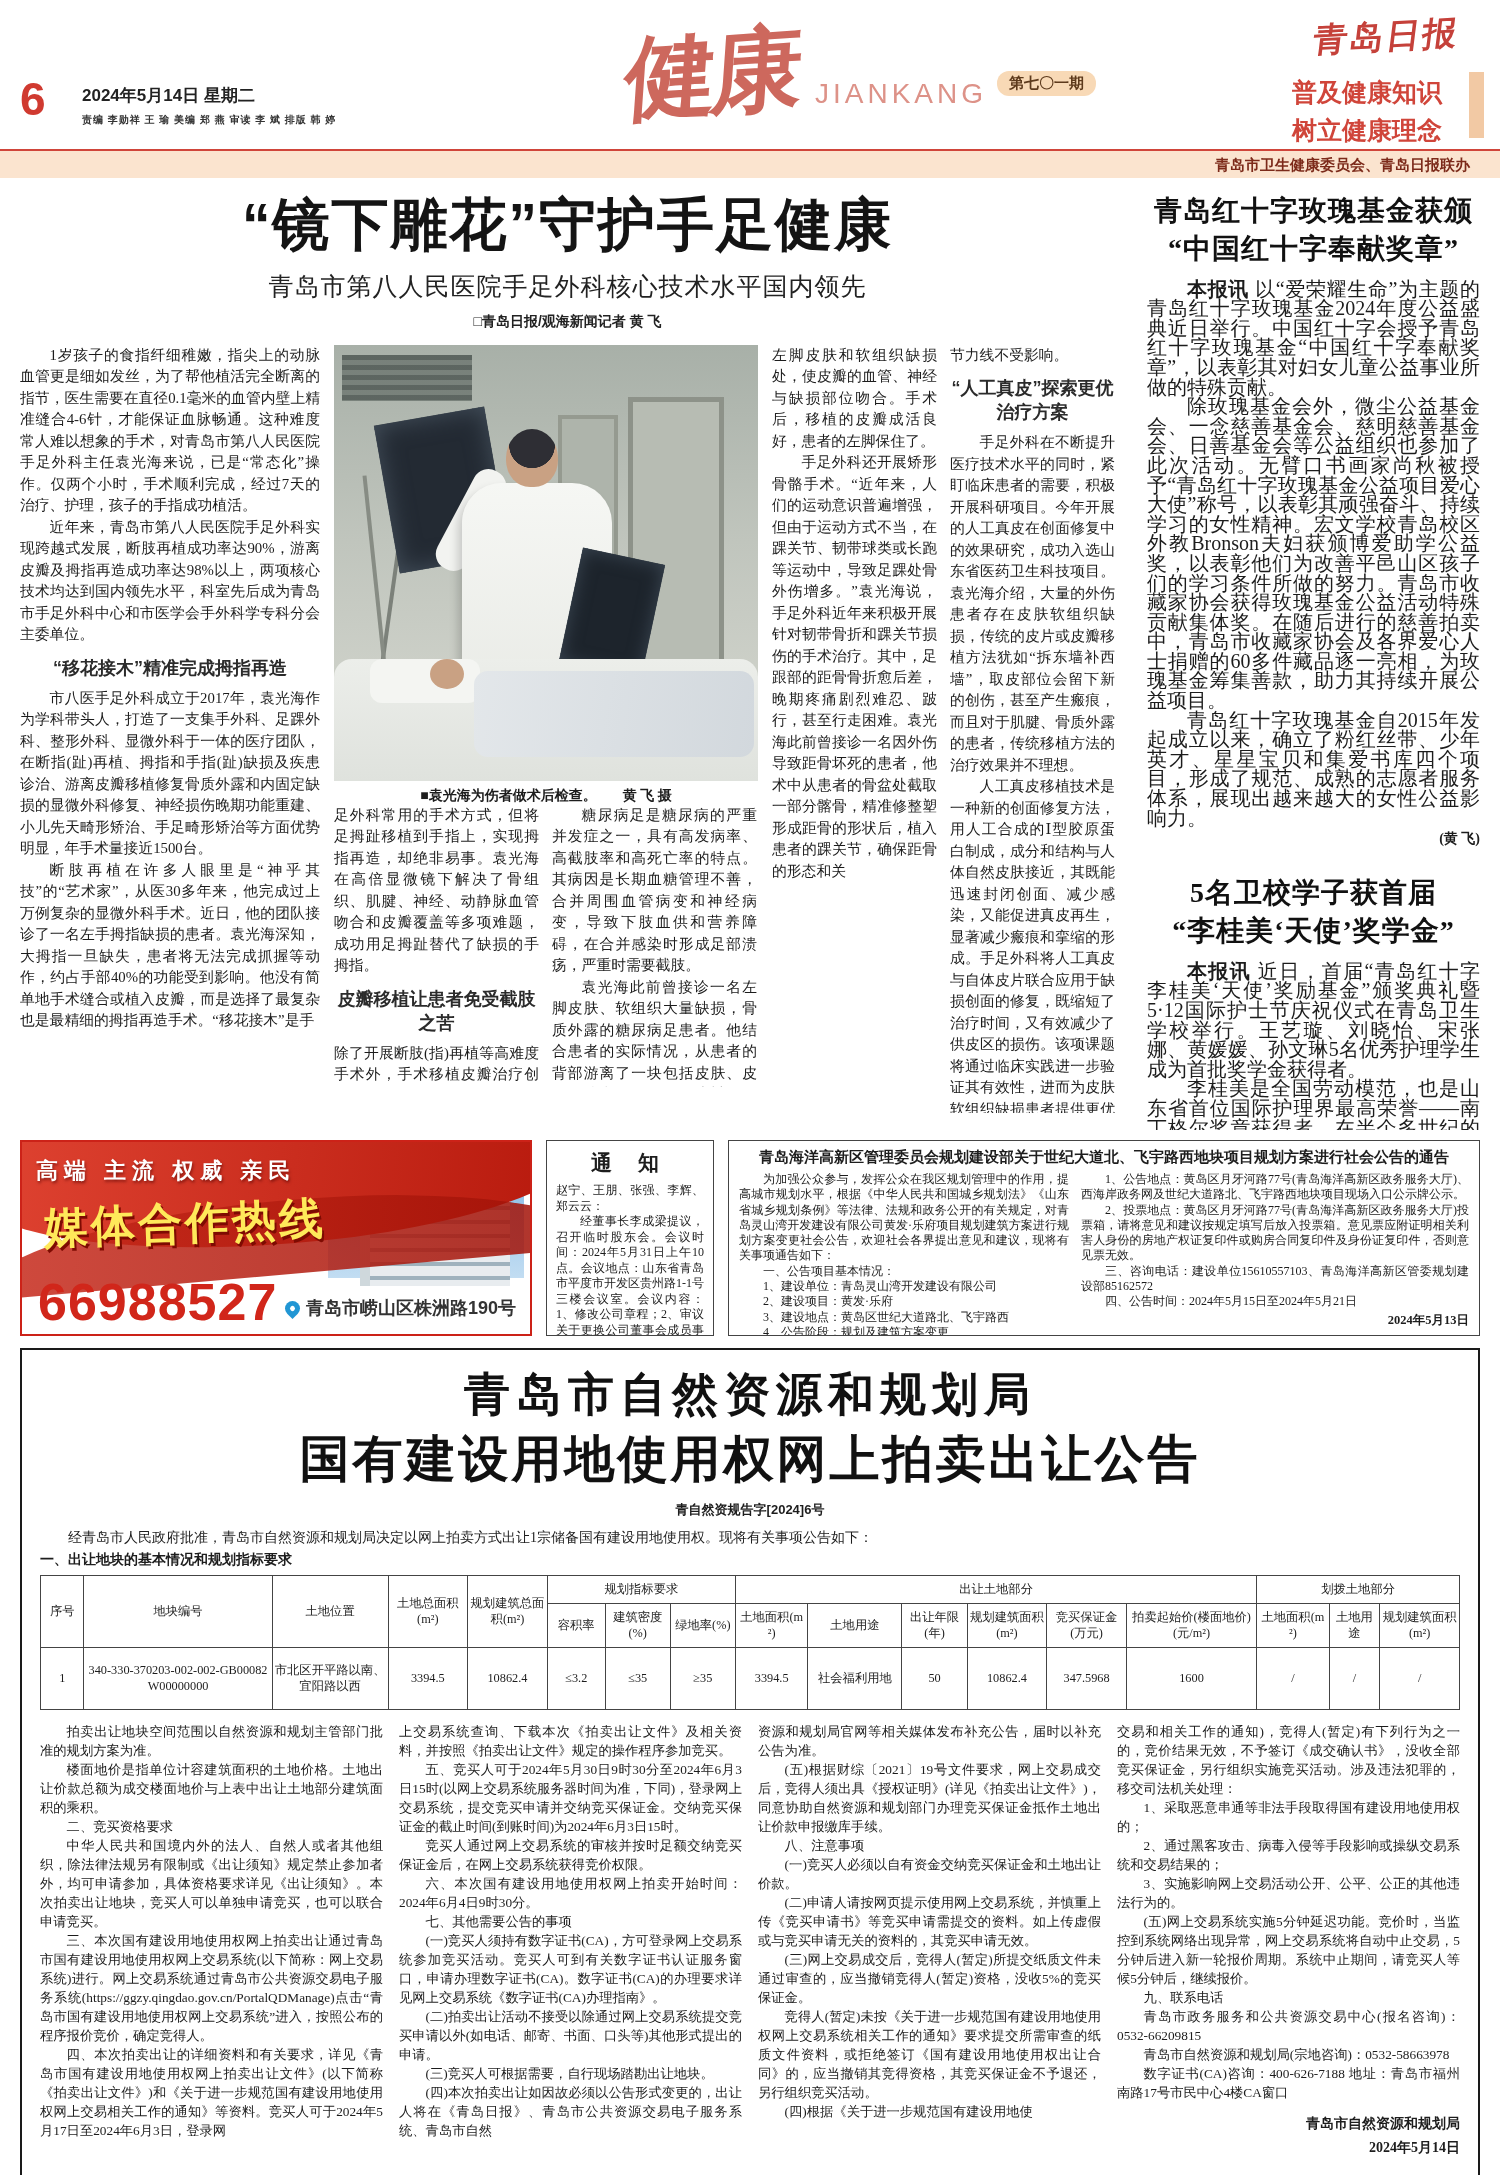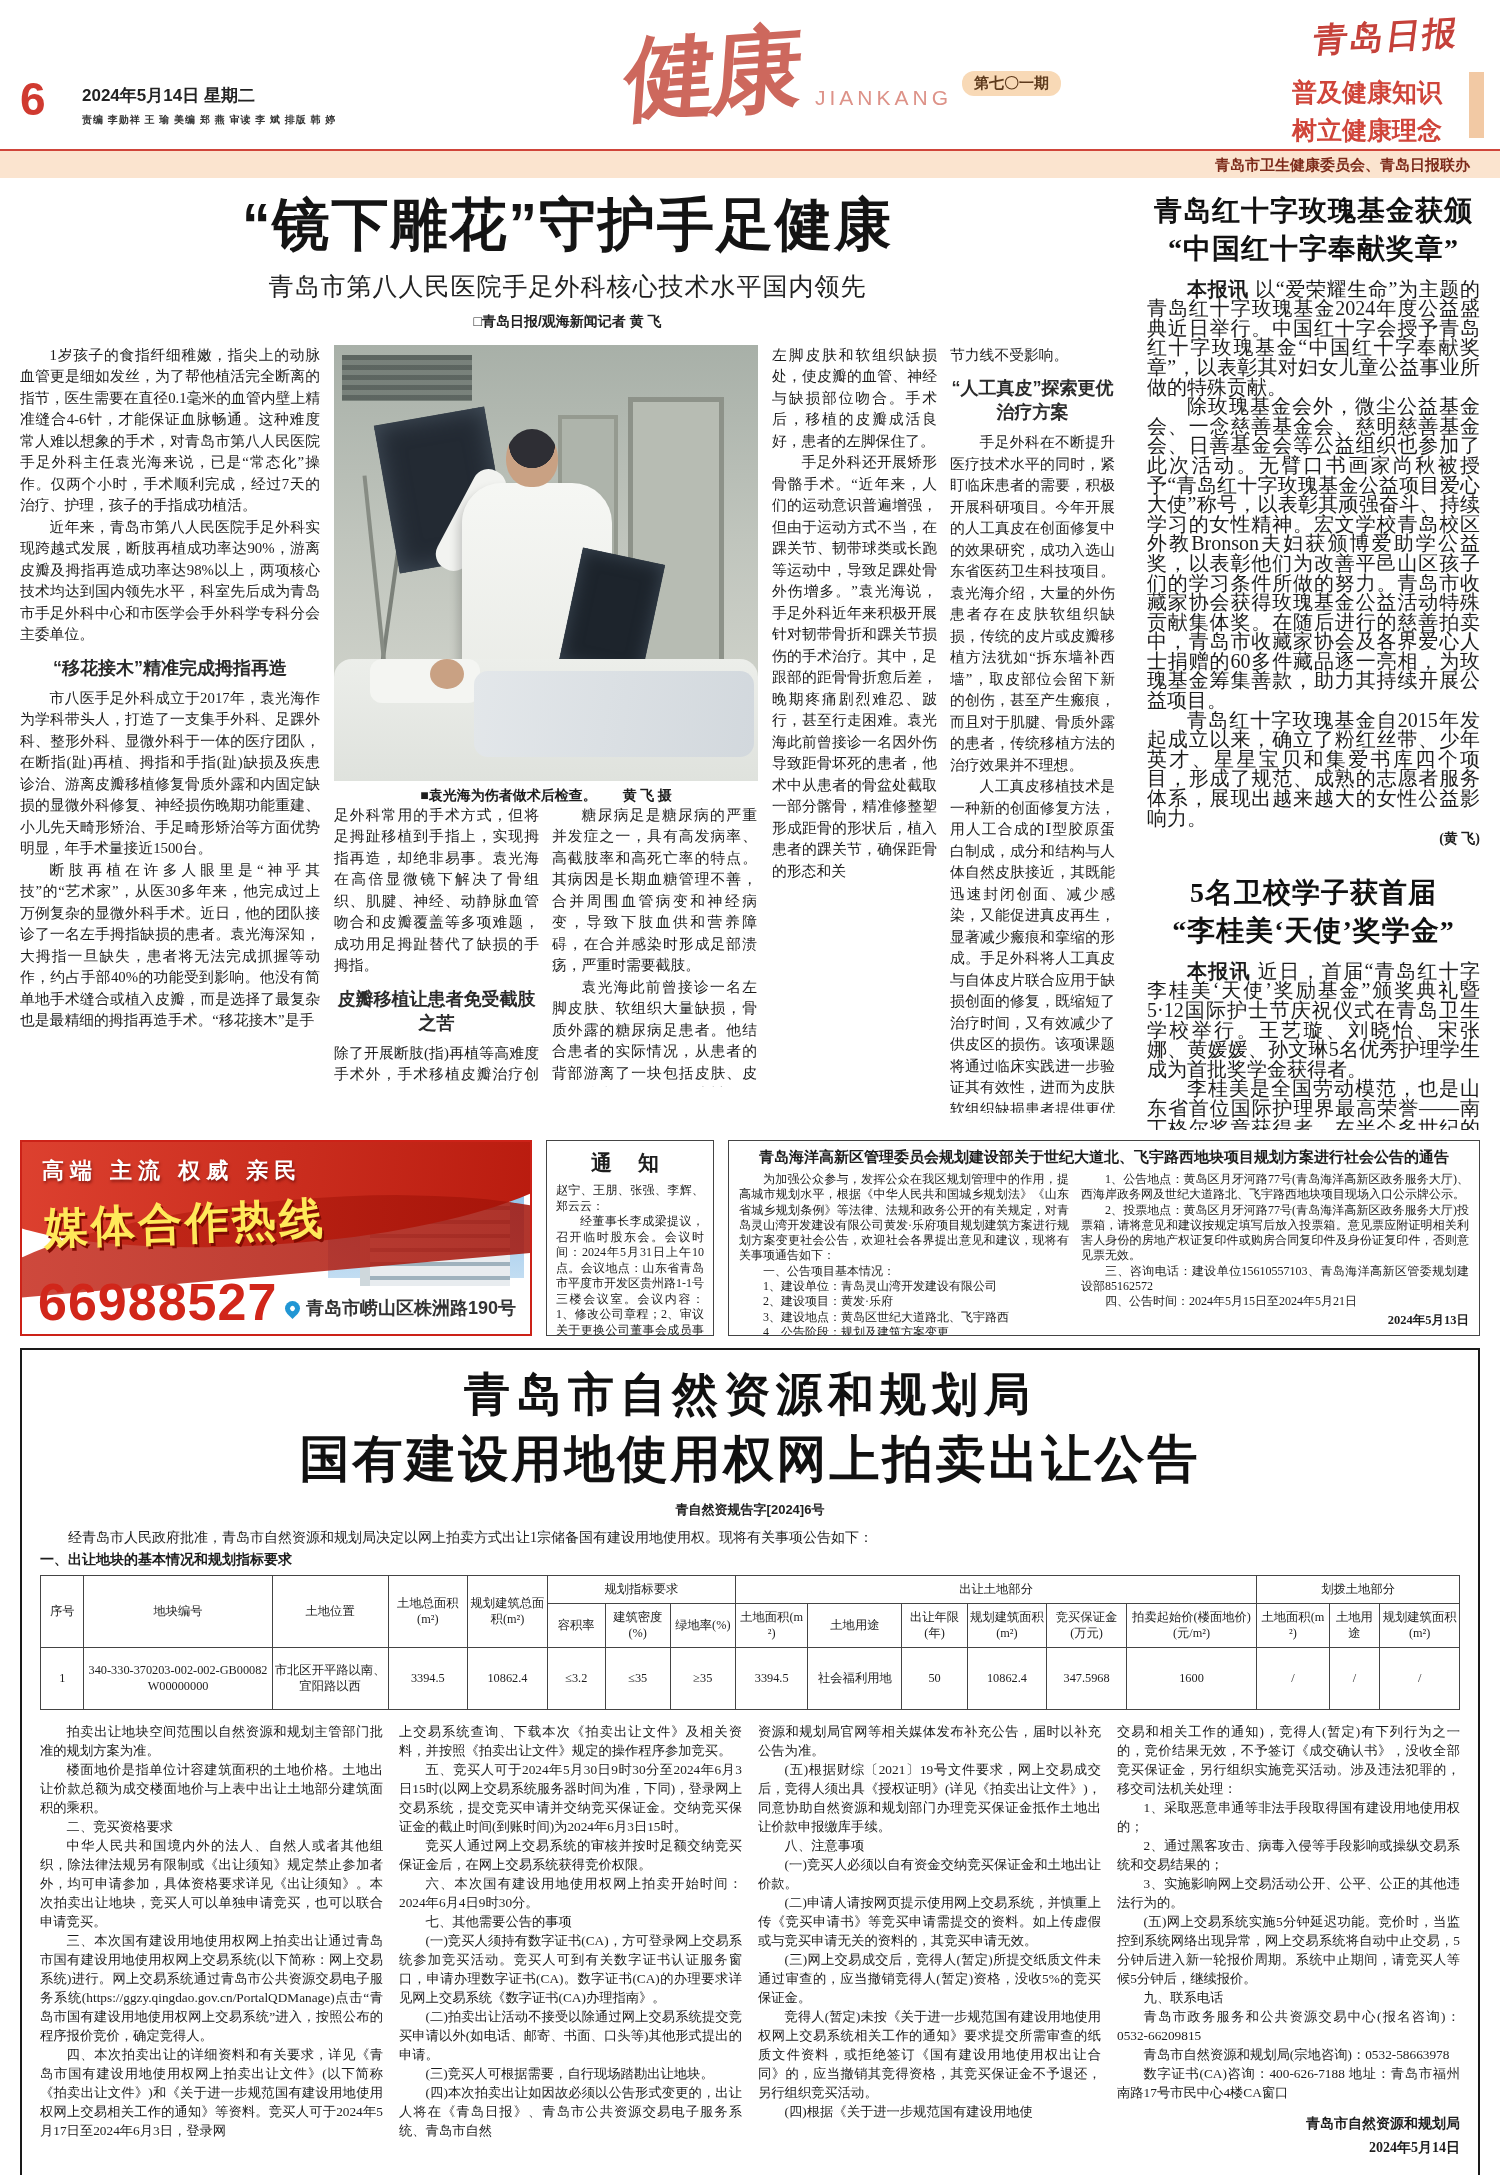--- a/index.html
+++ b/index.html
@@ -11,21 +11,21 @@
   .paper-logo { position:absolute; right:42px; top:14px; font-size:34px; font-weight:900; color:#c5413a;
     transform:skewX(-10deg) rotate(-3deg); letter-spacing:2px; font-family:"Liberation Serif",serif; }
   .page-no { position:absolute; left:20px; top:76px; font-size:46px; font-weight:bold; color:#d03a30;
     font-family:"Liberation Sans",sans-serif; line-height:1; }
   .date-block { position:absolute; left:82px; top:84px; font-family:"Liberation Sans",sans-serif; }
   .date-line { font-size:17px; font-weight:bold; color:#222; }
   .staff-line { font-size:10px; font-weight:bold; color:#333; margin-top:6px; letter-spacing:1px; }
   .masthead { position:absolute; left:625px; top:28px; display:flex; align-items:flex-end; }
   .masthead-cn { font-size:92px; line-height:1; font-weight:900; color:#cd685d;
     transform:rotate(-4deg) skewX(-8deg); font-family:"Liberation Serif",serif; letter-spacing:-6px; }
-  .masthead-py { font-size:21px; color:#dd9288; letter-spacing:4px; margin:0 10px 10px 18px;
+  .masthead-py { font-size:28px; color:#dd9288; letter-spacing:4px; margin:0 10px 10px 18px;
     font-family:"Liberation Sans",sans-serif; }
   .issue-badge { background:#f8d9b6; border-radius:12px; padding:3px 12px; font-size:15px; font-weight:bold;
     color:#5d3a1c; margin-bottom:24px; font-family:"Liberation Sans",sans-serif; }
   .slogan { position:absolute; right:58px; top:74px; text-align:left; color:#d0453a; font-weight:bold;
     font-size:25px; line-height:1.5; font-family:"Liberation Sans",sans-serif; }
   .slogan-bar { position:absolute; right:16px; top:72px; width:15px; height:66px; background:#f2c9a4; }
   .header-redline { position:absolute; left:0; right:0; bottom:27px; height:2px; background:#d0453a; }
   .header-band { position:absolute; left:0; right:0; bottom:0; height:27px; background:#fbe4cf;
     text-align:right; padding-right:30px; font-size:15px; font-weight:bold; color:#7c2a1a;
     line-height:27px; font-family:"Liberation Sans",sans-serif;padding-left:26px; }
@@ -98,21 +98,21 @@
 
   
   .mid-band { display:flex; gap:14px; padding:10px 20px 0 20px; height:206px; }
   .ad { width:512px; border:2px solid #cc2218; position:relative; overflow:hidden; background:#fff; flex:none; }
   .ad-swoosh1 { position:absolute; left:-8%; top:-48px; width:120%; height:150px;
     background:linear-gradient(100deg,#e04432,#b5170b); border-radius:0 0 55% 45%/0 0 90px 60px;
     transform:rotate(-3deg); }
   .ad-swoosh2 { position:absolute; left:-10%; top:58px; width:125%; height:74px;
     background:linear-gradient(95deg,#c92b1c,#9d0f05); border-radius:50% 50% 50% 50%/100% 100% 0 0;
     transform:rotate(-5deg); opacity:.85; }
-  .ad-tags { position:absolute; left:20px; top:14px; color:#fff; font-size:22px; font-weight:900;
+  .ad-tags { position:absolute; left:14px; top:14px; color:#fff; font-size:22px; font-weight:900;
     letter-spacing:6px; font-family:"Liberation Sans",sans-serif; text-shadow:1px 2px 3px rgba(80,0,0,.6); }
   .ad-title { position:absolute; left:22px; top:52px; color:#ffe95a; font-size:44px; font-weight:900;
     letter-spacing:3px; font-family:"Liberation Sans",sans-serif; transform:rotate(-2deg);
     text-shadow:2px 3px 0 #7e0b02; }
   .ad-phone { position:absolute; left:16px; bottom:6px; color:#d1261a; font-size:52px; font-weight:900;
     font-family:"Liberation Sans",sans-serif; letter-spacing:1px; line-height:1; }
   .ad-addr { position:absolute; right:14px; bottom:14px; font-size:18px; font-weight:bold; color:#333;
     font-family:"Liberation Sans",sans-serif; display:flex; align-items:center; gap:6px; }
   .pin { width:15px; height:15px; background:#2196d4; border-radius:50% 50% 50% 0;
     transform:rotate(-45deg); position:relative; flex:none; }

